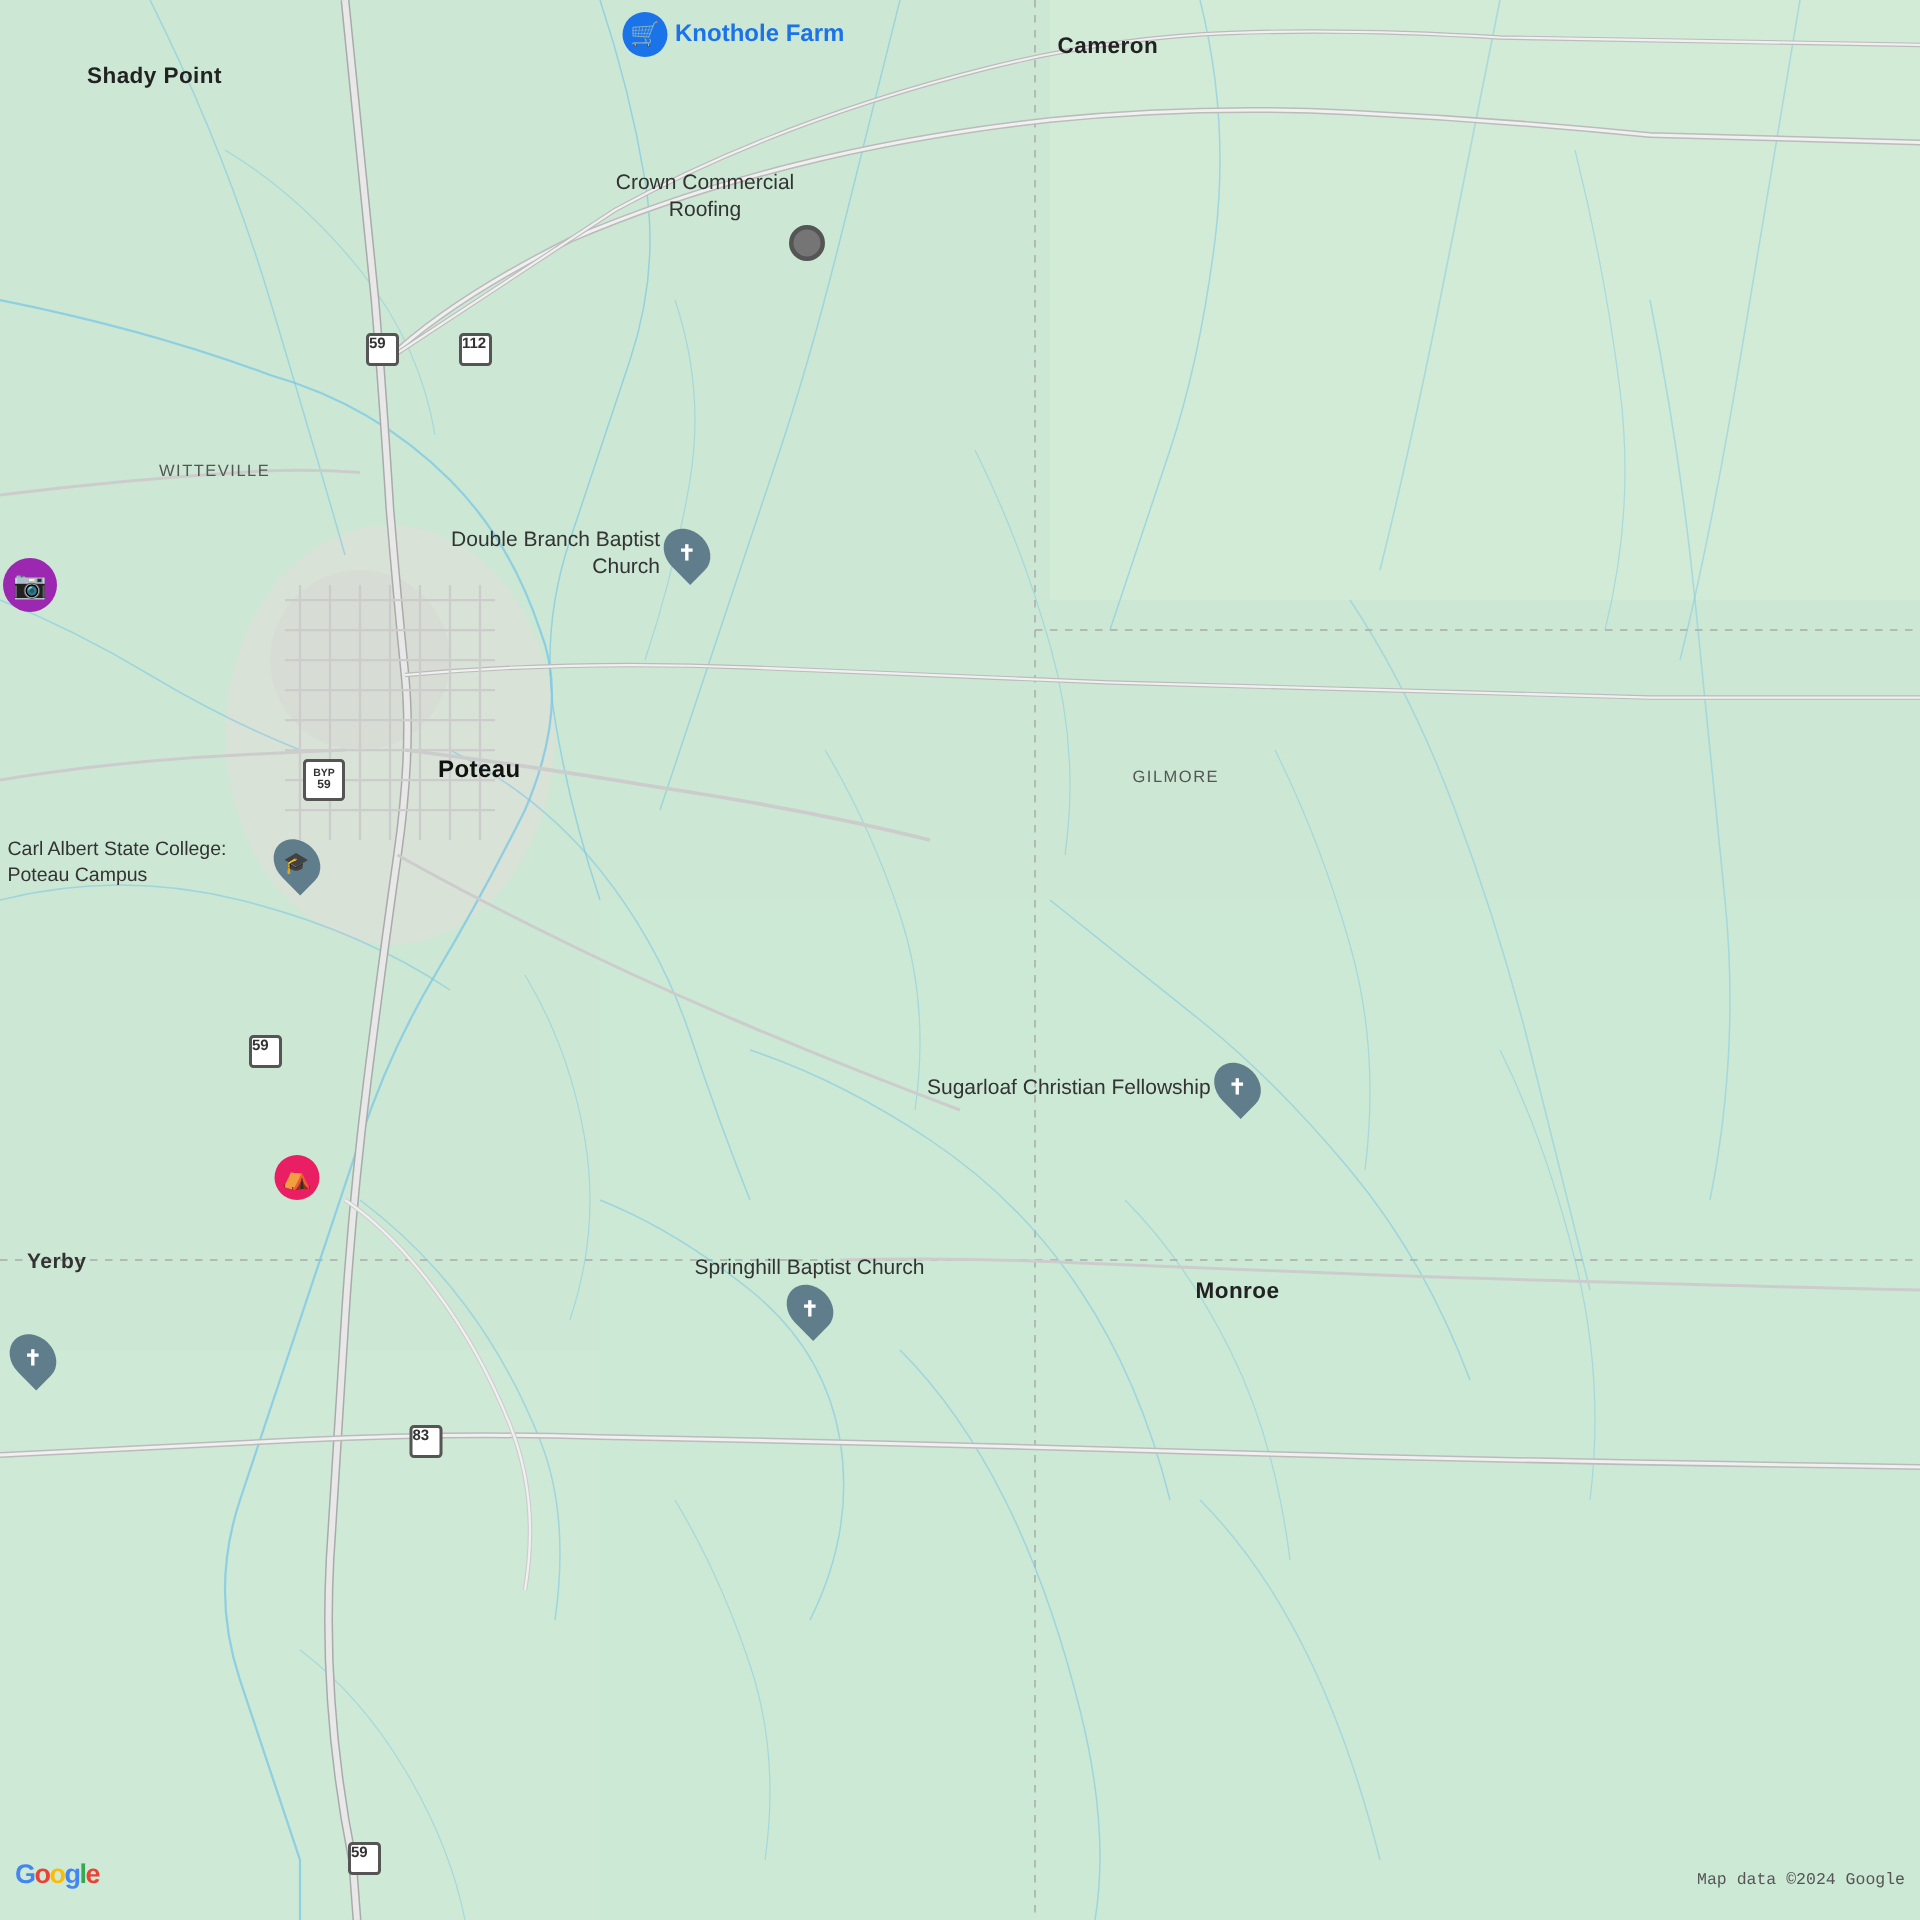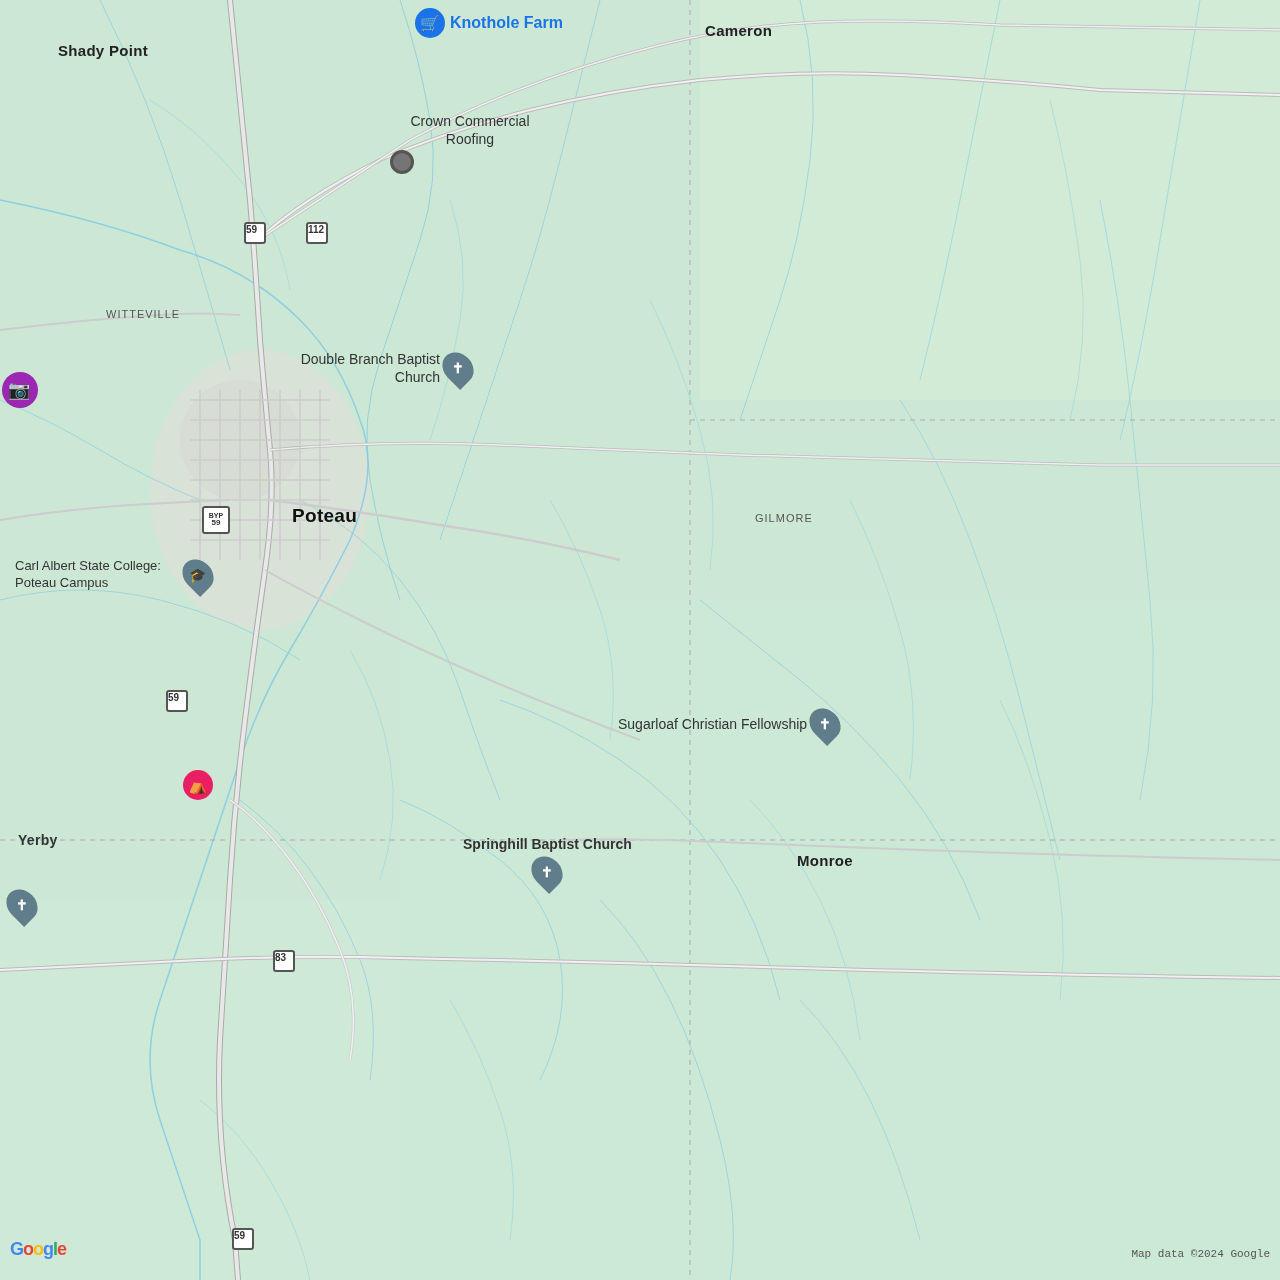--- a/index.html
+++ b/index.html
@@ -41,21 +41,21 @@
       color: #555;
       letter-spacing: 1.5px;
       text-transform: uppercase;
     }
     .map-label-town {
       font-size: 15px;
       font-weight: 600;
       color: #222;
     }
     .map-label-city {
-      font-size: 19px;
+      font-size: 16px;
       font-weight: 700;
       color: #111;
       text-align: center;
     }
 
     
     .poi-marker {
       position: absolute;
       display: flex;
       align-items: center;
@@ -238,54 +238,54 @@
     <line x1="280" y1="390" x2="280" y2="560" stroke="#ccc" stroke-width="1.5"></line>
     <line x1="300" y1="390" x2="300" y2="560" stroke="#ccc" stroke-width="1.5"></line>
     <line x1="320" y1="390" x2="320" y2="560" stroke="#ccc" stroke-width="1.5"></line>
   </svg>
 
   <div class="knothole-marker" style="left: 415px; top: 8px;">
     <div class="knothole-icon">🛒</div>
     <span class="knothole-text">Knothole Farm</span>
   </div>
 
-  <div class="poi-marker" style="left: 390px; top: 112px; flex-direction: column; align-items: flex-start; gap: 2px;">
+  <div class="poi-marker" style="left: 390px; top: 112px; flex-direction: column; align-items: flex-end; gap: 2px;">
     <span style="font-size: 14px; font-weight: 500; color: #333; text-align: center; line-height: 1.3; max-width: 160px;">Crown Commercial Roofing</span>
     <div style="width: 24px; height: 24px; border-radius: 50%; background: #757575; border: 3px solid #555; display: flex; align-items: center; justify-content: center;"></div>
   </div>
 
   <div class="poi-marker" style="left: 280px; top: 350px; flex-direction: row; align-items: center; gap: 4px;">
     <span style="font-size: 14px; font-weight: 500; color: #333; max-width: 160px; line-height: 1.3; text-align: right;">Double Branch Baptist Church</span>
     <div style="width: 28px; height: 34px; border-radius: 50% 50% 50% 0; transform: rotate(-45deg); background: #607d8b; display: flex; align-items: center; justify-content: center; flex-shrink: 0;">
       <span style="transform: rotate(45deg); color: white; font-size: 14px; font-weight: 700;">✝</span>
     </div>
   </div>
 
   <div class="poi-marker" style="left: 0px; top: 558px; flex-direction: row; align-items: center; gap: 4px;">
-    <span style="font-size: 13px; font-weight: 500; color: #333; max-width: 180px; line-height: 1.3; padding-left: 15px;">Carl Albert State College: Poteau Campus</span>
+    <span style="font-size: 13px; font-weight: 500; color: #333; max-width: 180px; line-height: 1.3; padding-left: 5px;">Carl Albert State College: Poteau Campus</span>
     <div style="width: 28px; height: 34px; border-radius: 50% 50% 50% 0; transform: rotate(-45deg); background: #607d8b; display: flex; align-items: center; justify-content: center; flex-shrink: 0;">
       <span style="transform: rotate(45deg); color: white; font-size: 14px;">🎓</span>
     </div>
   </div>
 
   <div class="poi-marker" style="left: 183px; top: 770px; flex-direction: row; align-items: center; gap: 4px;">
     <div style="width: 30px; height: 30px; border-radius: 50%; background: #e91e63; display: flex; align-items: center; justify-content: center; flex-shrink: 0;">
       <span style="font-size: 16px; color: white;">⛺</span>
     </div>
   </div>
 
   <div class="poi-marker" style="left: 618px; top: 707px; flex-direction: row; align-items: center; gap: 4px;">
     <span style="font-size: 14px; font-weight: 500; color: #333; max-width: 200px; line-height: 1.3; text-align: right;">Sugarloaf Christian Fellowship</span>
     <div style="width: 28px; height: 34px; border-radius: 50% 50% 50% 0; transform: rotate(-45deg); background: #607d8b; display: flex; align-items: center; justify-content: center; flex-shrink: 0;">
       <span style="transform: rotate(45deg); color: white; font-size: 14px; font-weight: 700;">✝</span>
     </div>
   </div>
 
   <div class="poi-marker" style="left: 463px; top: 835px; flex-direction: column; align-items: center; gap: 2px;">
-    <span style="font-size: 14px; font-weight: 700; color: #333; max-width: 220px; line-height: 1.3; text-align: center;">Springhill Baptist Church</span>
+    <span style="font-size: 14px; font-weight: 400; color: #333; max-width: 220px; line-height: 1.3; text-align: center;">Springhill Baptist Church</span>
     <div style="width: 28px; height: 34px; border-radius: 50% 50% 50% 0; transform: rotate(-45deg); background: #607d8b; display: flex; align-items: center; justify-content: center; flex-shrink: 0;">
       <span style="transform: rotate(45deg); color: white; font-size: 14px; font-weight: 700;">✝</span>
     </div>
   </div>
 
   <div style="position: absolute; left: 2px; top: 372px; width: 36px; height: 36px; border-radius: 50%; background: #9c27b0; display: flex; align-items: center; justify-content: center; cursor: pointer;">
     <span style="font-size: 18px; color: white;">📷</span>
   </div>
 
   <div style="position: absolute; left: 8px; top: 888px; width: 28px; height: 34px; border-radius: 50% 50% 50% 0; transform: rotate(-45deg); background: #607d8b; display: flex; align-items: center; justify-content: center; cursor: pointer;">

